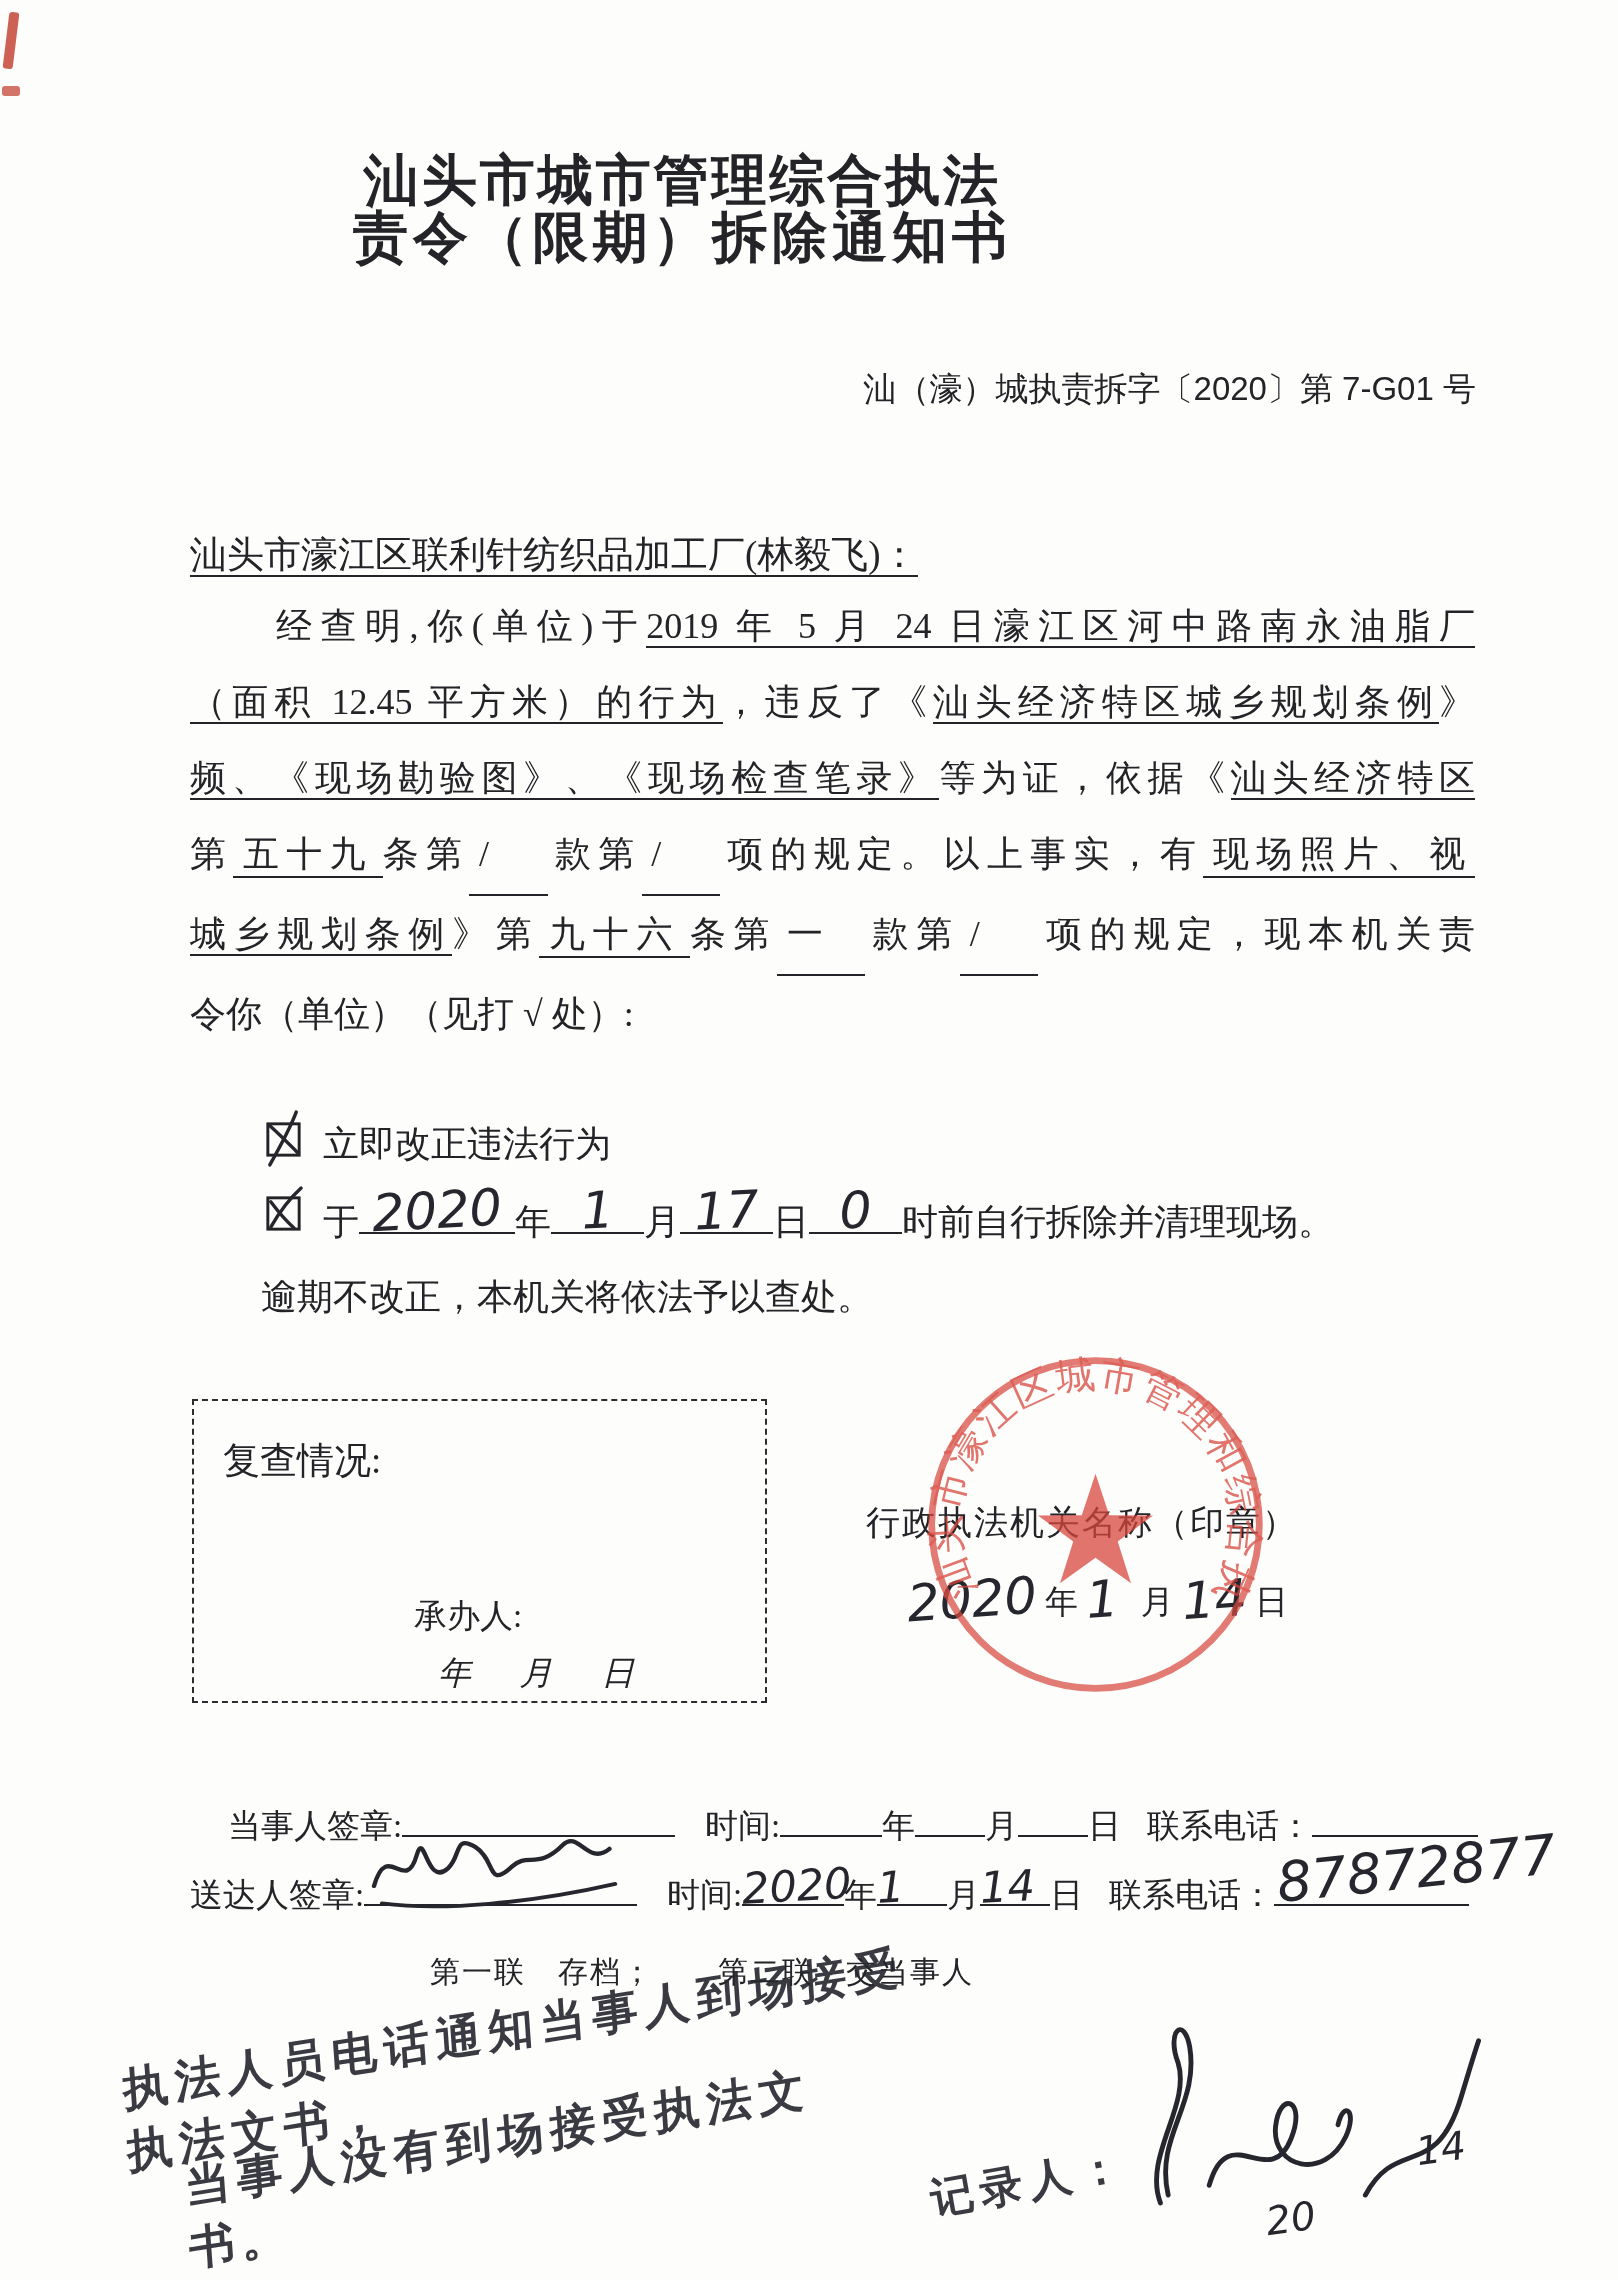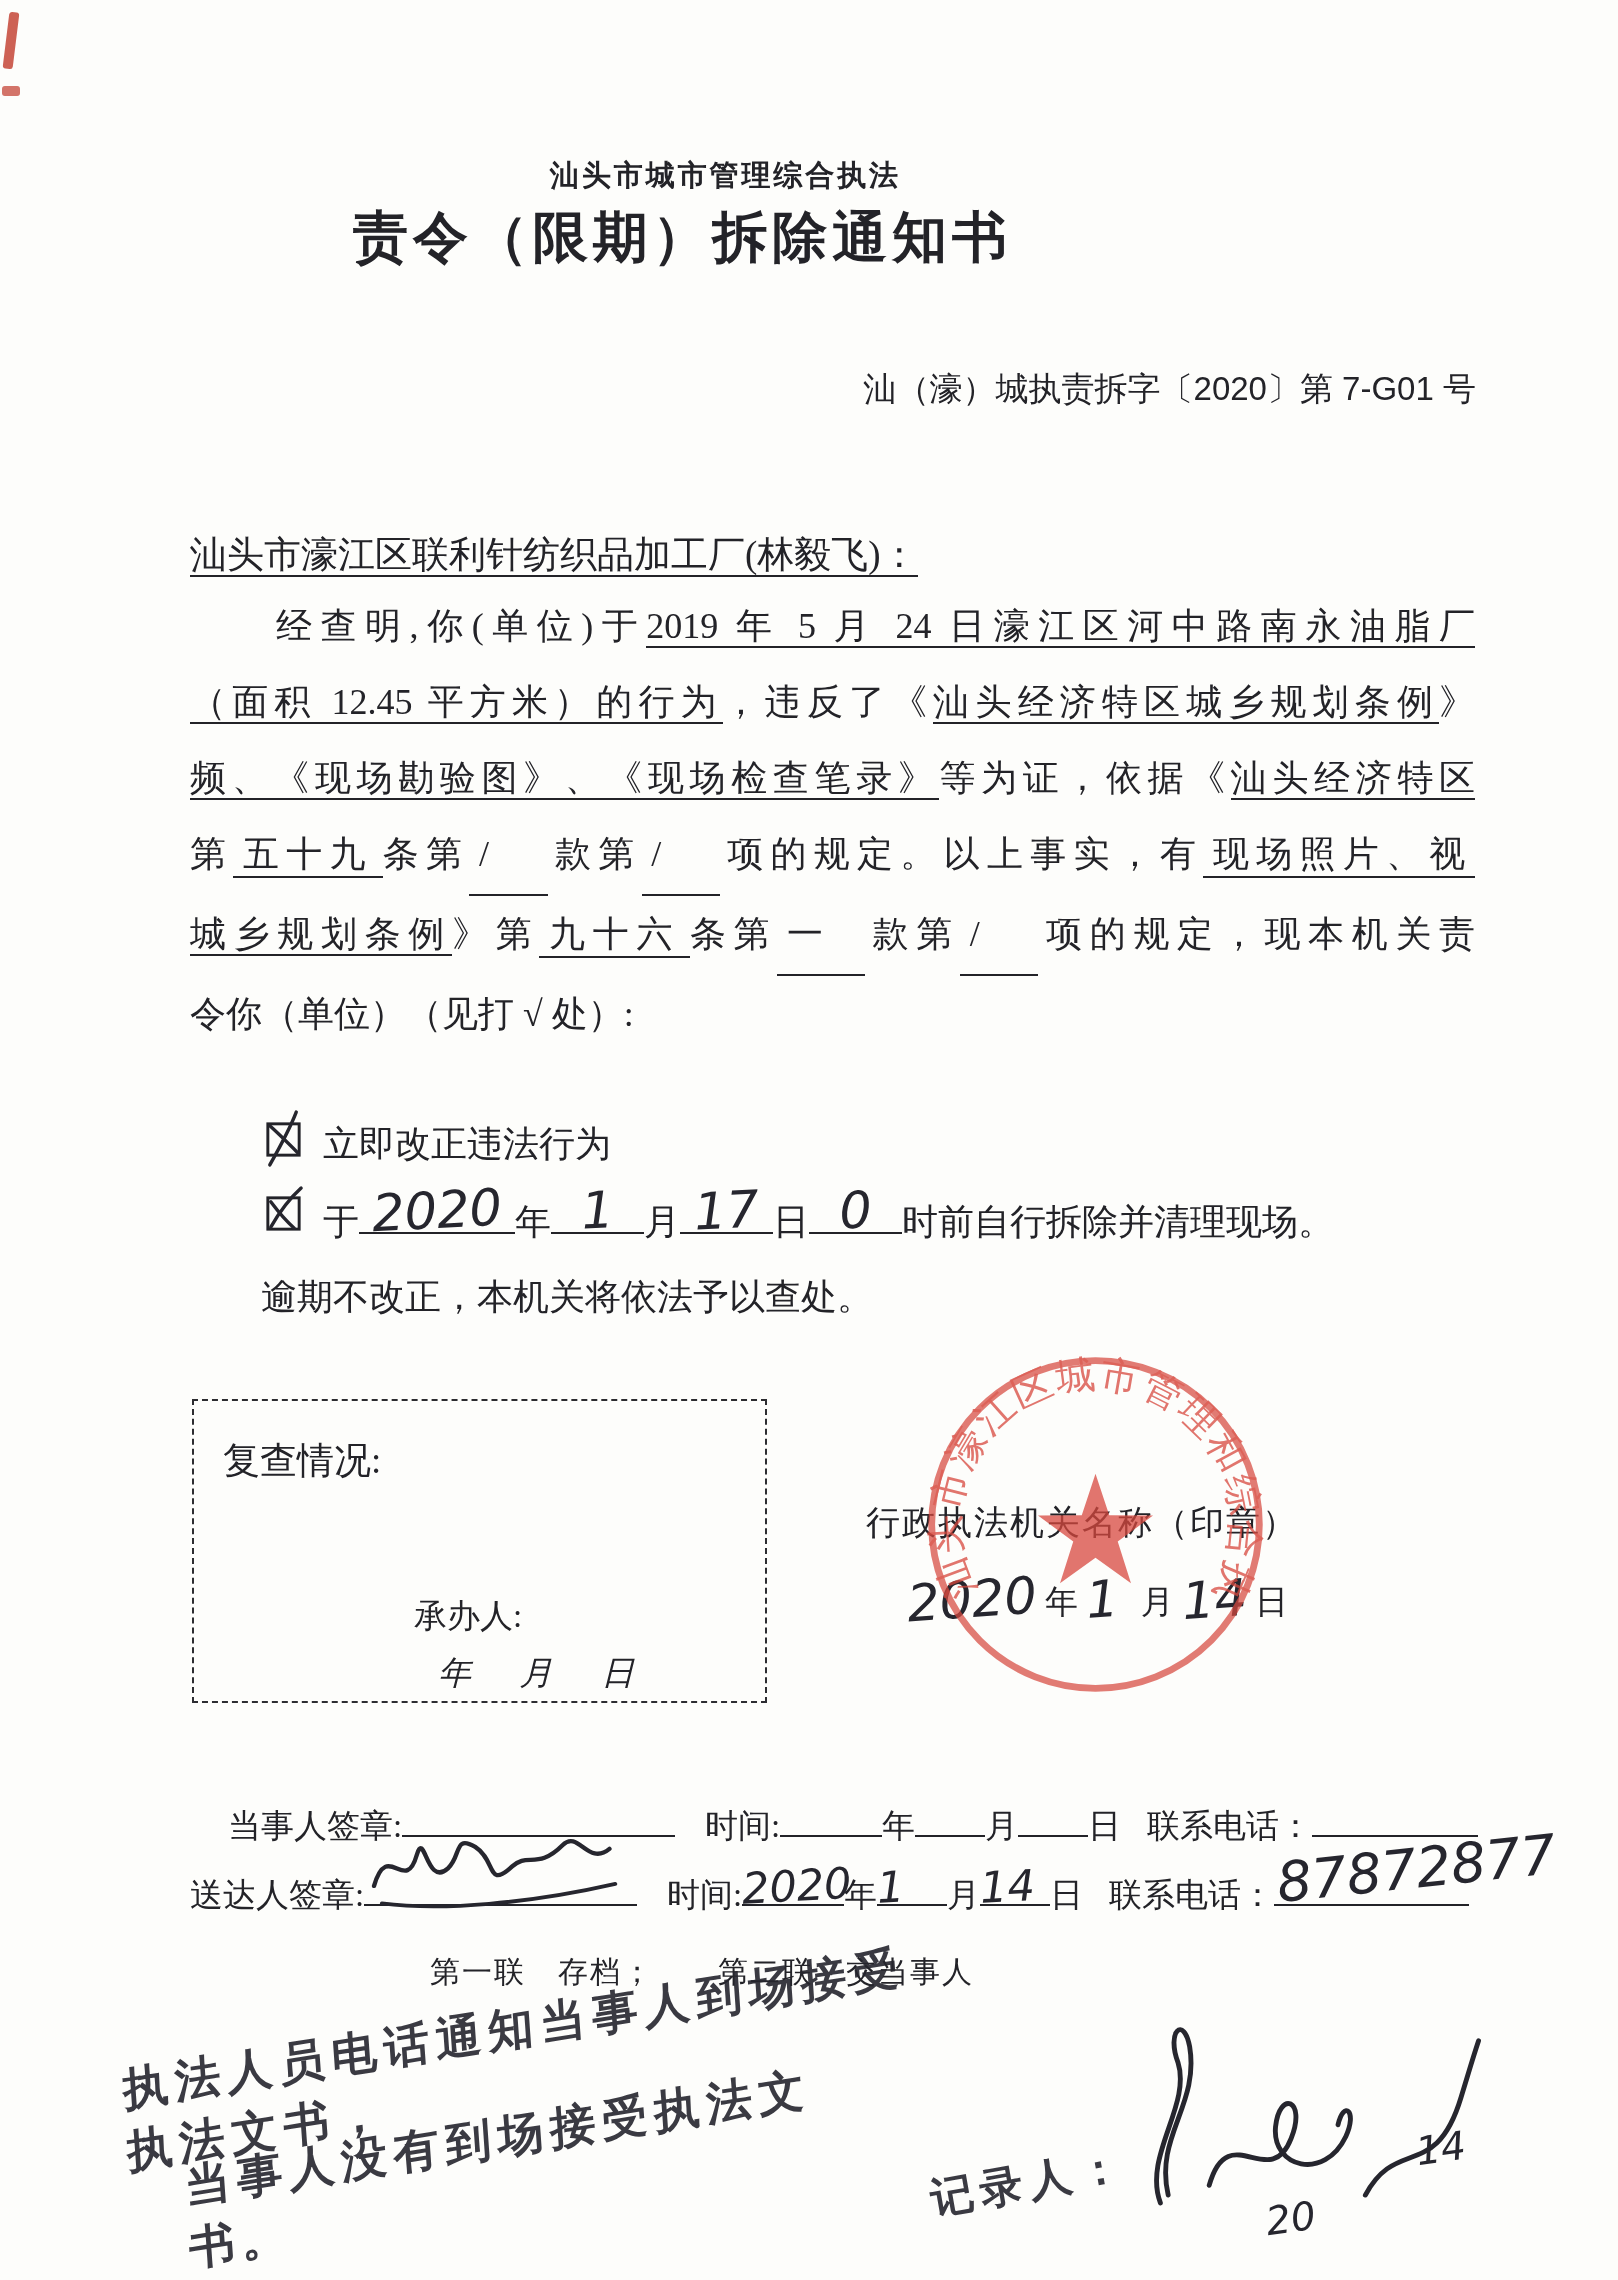--- a/index.html
+++ b/index.html
@@ -12,22 +12,22 @@
   html,body{margin:0;padding:0;background:#ffffff;}
   .page{position:relative;width:1619px;height:2280px;background:#fdfdfb;overflow:hidden;
         font-family:var(--serif);color:var(--ink);}
   .abs{position:absolute;}
   .u{border-bottom:2.9px solid var(--ink);padding:0 9.8px 2px 9.8px;}
   .ufull{border-bottom:2.9px solid var(--ink);padding-bottom:0;}
   .blank{display:inline-block;border-bottom:2.9px solid var(--ink);height:1.05em;vertical-align:baseline;position:relative;}
   .slot{display:inline-block;border-bottom:2.9px solid var(--ink);text-align:center;position:relative;height:1.05em;vertical-align:baseline;}
   .hw{font-family:"DejaVu Sans",sans-serif;font-style:italic;color:var(--pen);}
   .hw-big{position:absolute;left:0;right:0;bottom:-3.9px;font-size:51px;line-height:1;transform:rotate(-3deg);}
-  .title1{top:156px;left:0;width:1365px;text-align:center;font-family:var(--sans);
-          font-weight:bold;font-size:29px;letter-spacing:2.9px;margin-left:43px;}
+  .title1{top:144px;left:0;width:1365px;text-align:center;font-family:var(--sans);
+          font-weight:bold;font-size:55px;letter-spacing:2.9px;}
   .title2{top:201px;left:0;width:1365px;text-align:center;font-family:var(--sans);
           font-weight:bold;font-size:55px;letter-spacing:4.9px;}
   .docnum{top:367px;left:0;width:1468px;text-align:right;font-family:var(--sans);font-size:33px;padding-left:8px;}
   .addressee{top:530px;left:190px;font-size:37px;}
   .bodyblock{top:588px;left:190px;width:1285px;font-size:36px;}
   .bline{line-height:76px;text-align:justify;text-align-last:justify;}
   .bline.nojust{text-align:left;text-align-last:left;}
   .indent{text-indent:86px;}
   .order-row{left:261px;font-size:36px;}
   .order-row .lbl{margin-left:62px;margin-top:19px;}

